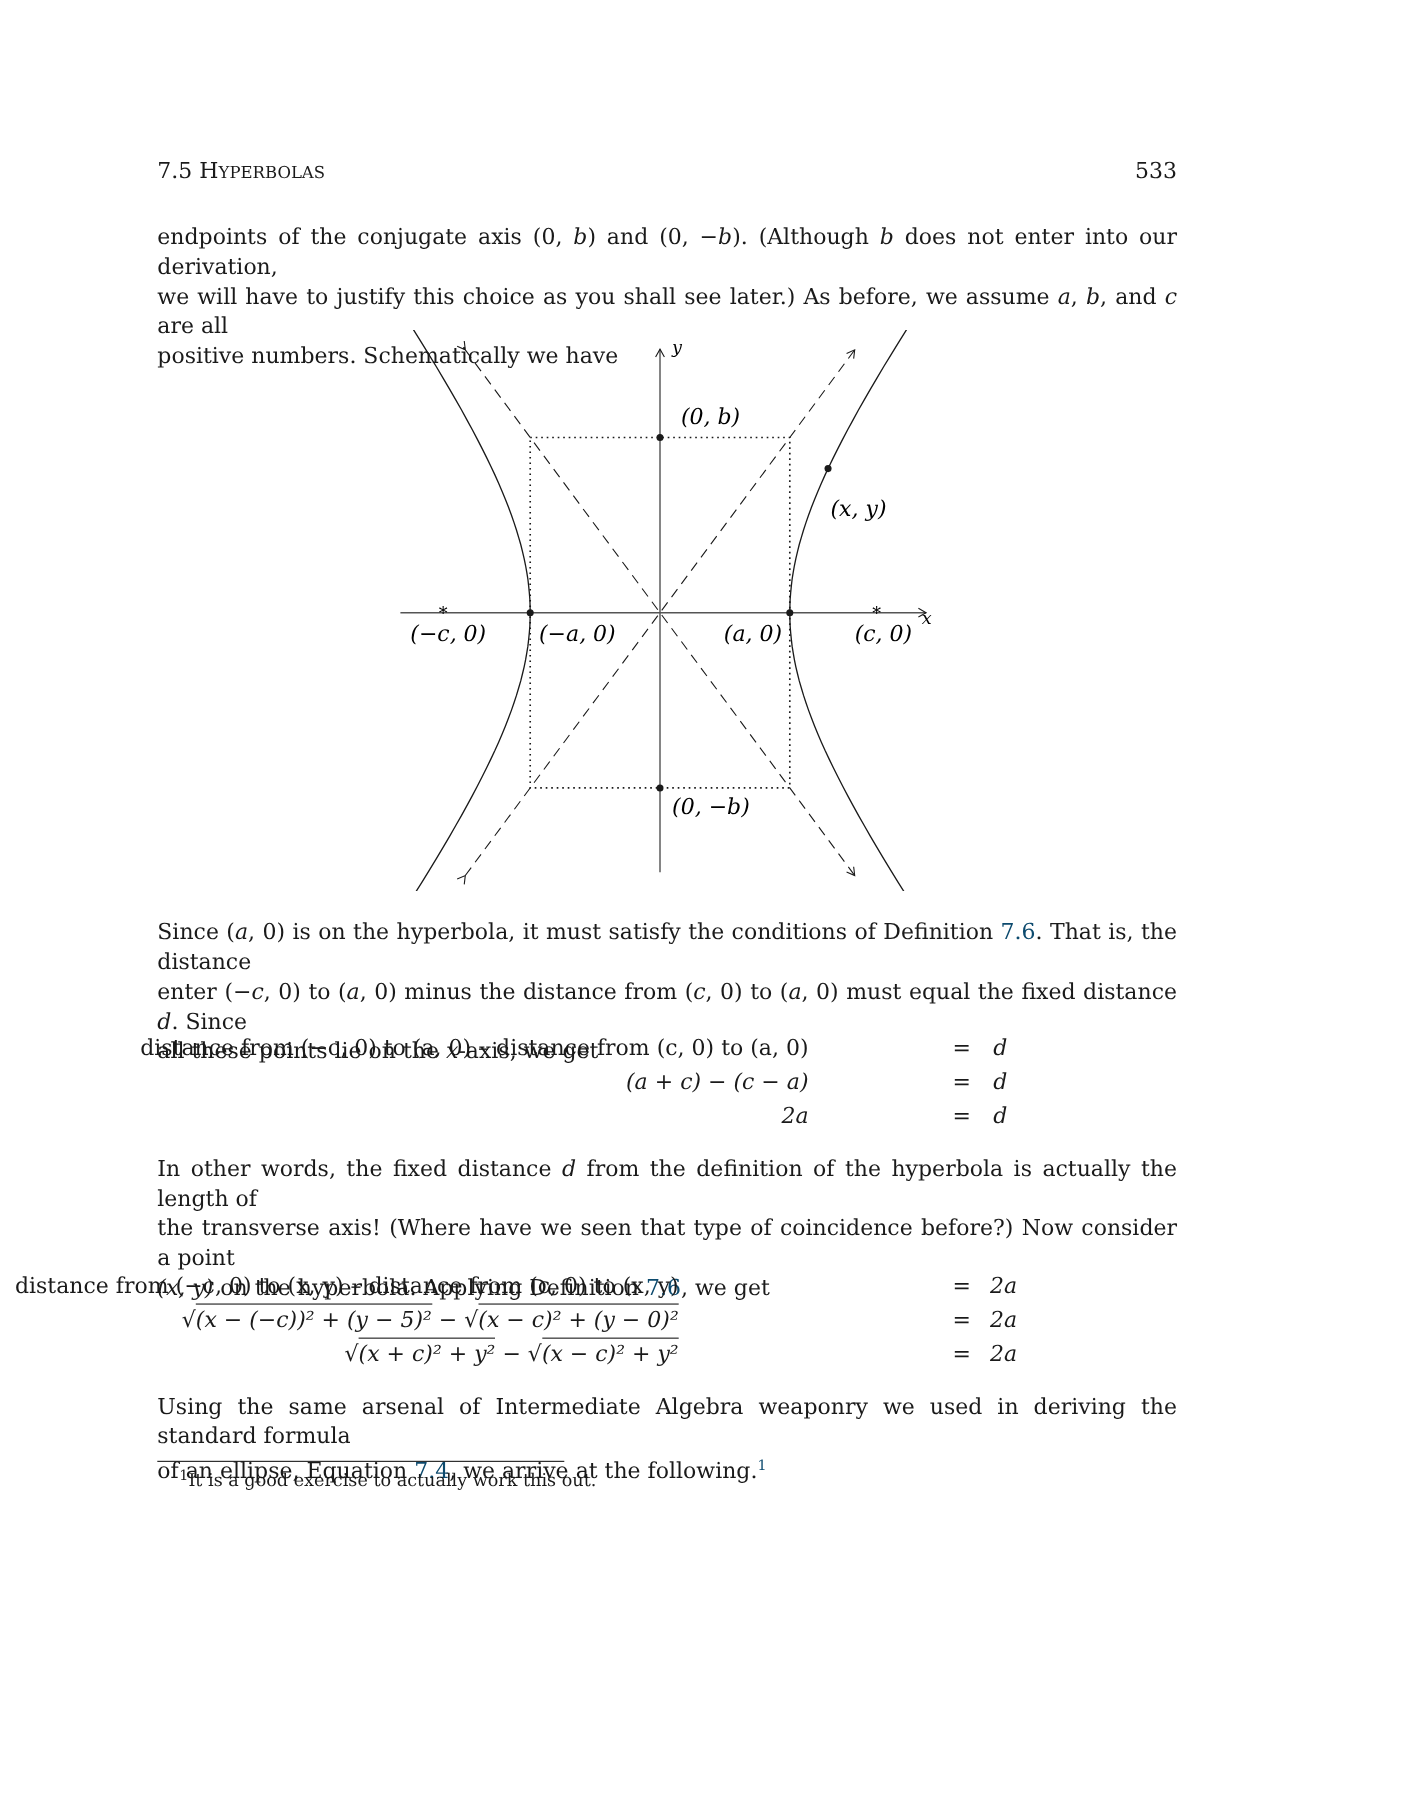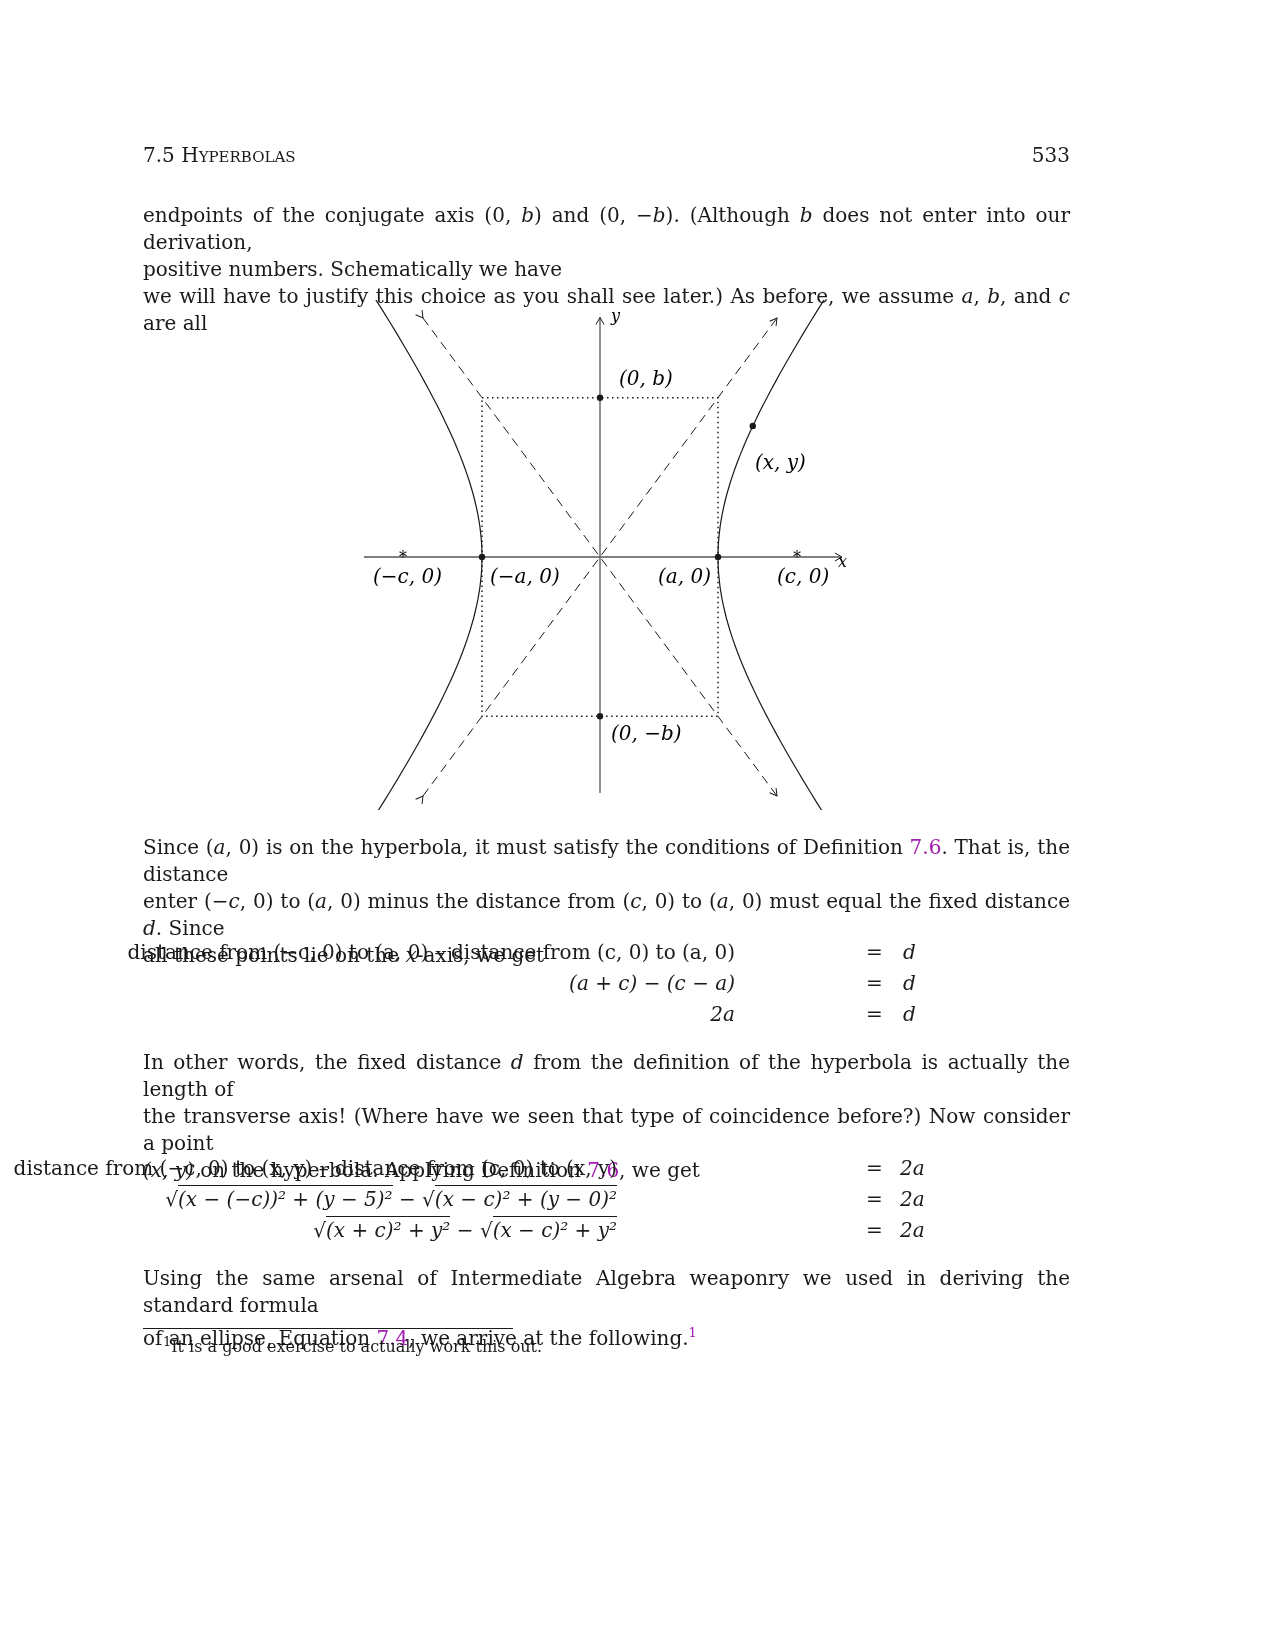--- a/index.html
+++ b/index.html
@@ -4,42 +4,42 @@
 <style>
   html, body { margin:0; padding:0; background:#ffffff; }
   body { width:1275px; height:1650px; position:relative; font-family:"DejaVu Serif", serif; color:#1a1a1a; overflow:hidden; }
   .abs { position:absolute; }
   .header { top:143px; left:143px; width:927px; font-size:20px; }
   .header .title { position:absolute; left:0; top:0; }
   .header .sc { font-size:15px; }
   .header .page { position:absolute; right:0; top:0; }
   .para { left:143px; width:927px; font-size:20px; line-height:27px; text-align:justify; }
   i { font-style:italic; }
-  .link { color:#a21caf; }
+  .link { color:#0c4a6e; }
   .eq { font-size:20px; line-height:31px; }
   .eq .row { position:absolute; white-space:nowrap; }
   .eq .lhs { text-align:right; }
   .sqrt { border-top:1.3px solid #1a1a1a; padding-top:1px; }
   sup { font-size:13px; }
   .fnrule { left:143px; top:1328px; width:370px; height:1px; background:#1a1a1a; }
   .footnote { left:163px; top:1334px; font-size:16px; }
   svg text { font-family:"DejaVu Serif", serif; font-style:italic; }
 </style>
 </head>
 <body>
 
 <div class="abs header">
   <span class="title"><span>7.5</span> <span>H</span><span class="sc">YPERBOLAS</span></span>
   <span class="page">533</span>
 </div>
 
 <div class="abs para" style="top:202px;">
   <div><span>endpoints of the conjugate axis (0, </span><i>b</i><span>) and (0, −</span><i>b</i><span>). (Although </span><i>b</i><span> does not enter into our derivation,</span></div>
+  <div><span>we will have to justify this choice as you shall see later.) As before, we assume </span><i>a</i><span>, </span><i>b</i><span>, and </span><i>c</i><span> are all</span></div>
   <div style="text-align:left">positive numbers. Schematically we have</div>
-  <div><span>we will have to justify this choice as you shall see later.) As before, we assume </span><i>a</i><span>, </span><i>b</i><span>, and </span><i>c</i><span> are all</span></div>
 </div>
 
 <svg class="abs" style="left:340px; top:300px;" width="540" height="510" id="fig">
   <defs>
     <marker id="arr" markerWidth="10" markerHeight="10" refX="8" refY="5" orient="auto" markerUnits="userSpaceOnUse">
       <path d="M1,1 L8,5 L1,9" fill="none" stroke="#1a1a1a" stroke-width="1"></path>
     </marker>
   </defs>
   <g id="fig-layer">
       <line x1="24" y1="257" x2="501.9" y2="257" stroke="#555" stroke-width="1.3" marker-end="url(#arr)"></line>

